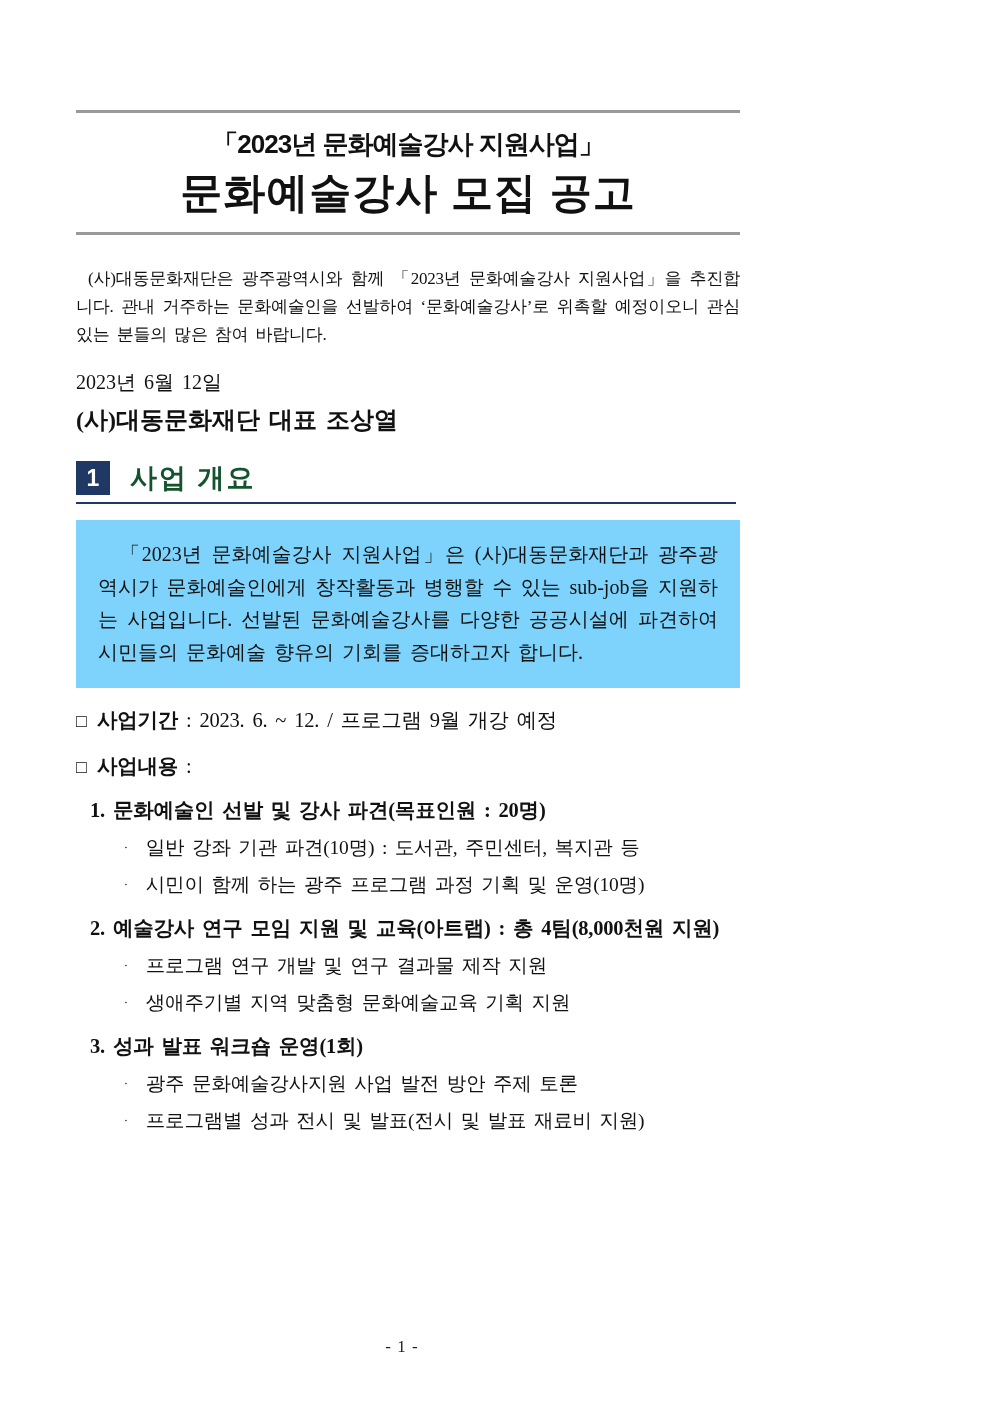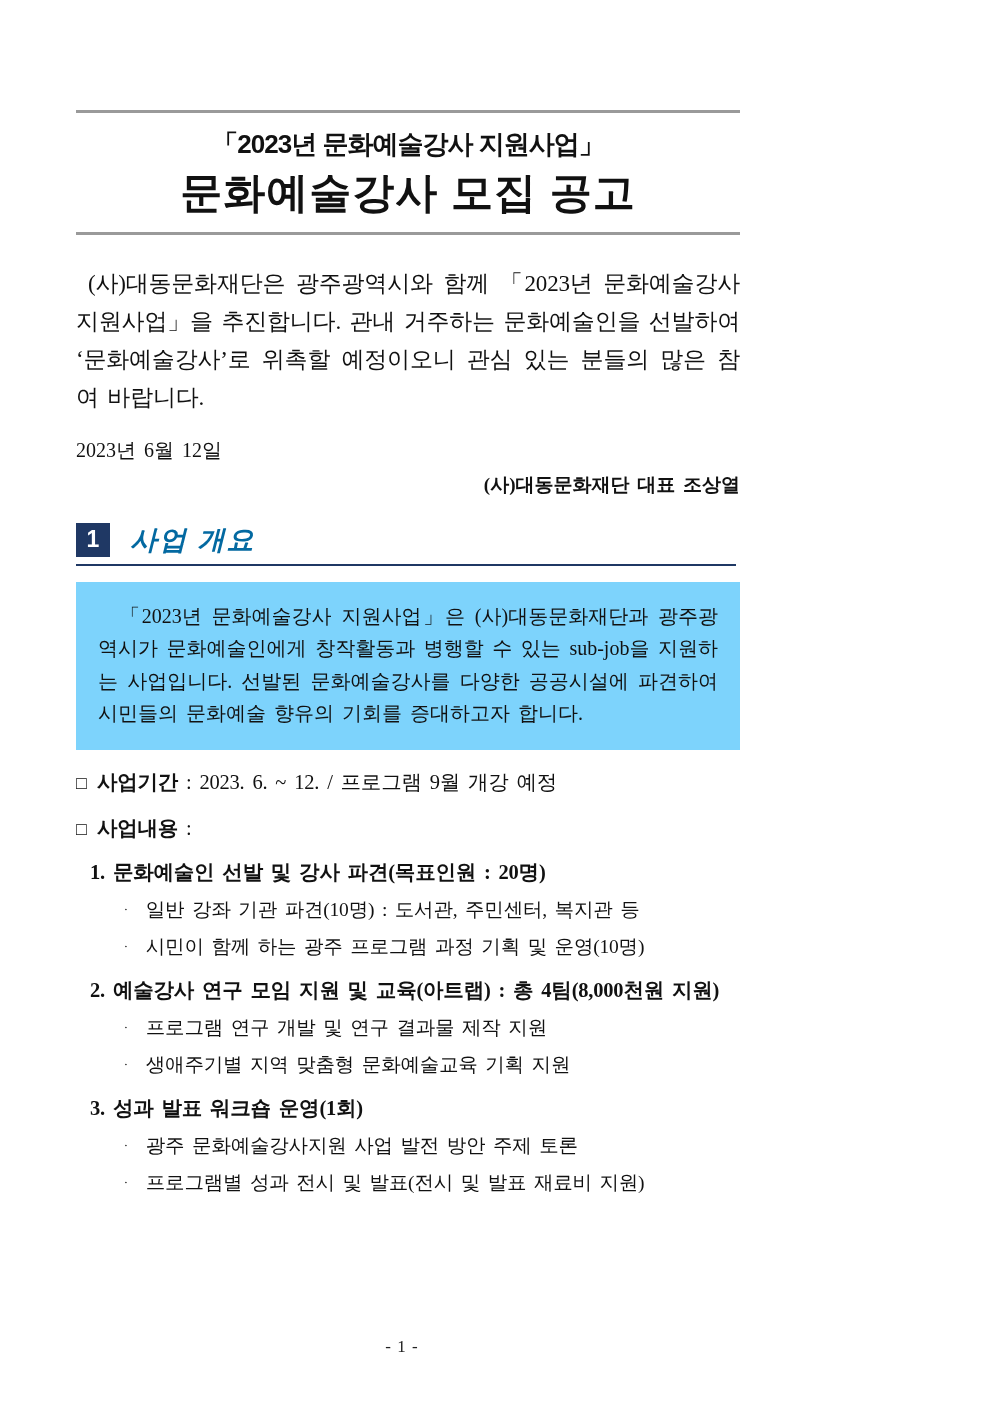--- a/index.html
+++ b/index.html
@@ -43,38 +43,38 @@
     font-size: 42px;
     letter-spacing: 1px;
     color: #111;
     line-height: 1.1;
     text-align: center;
   }
 
   
   .intro {
     margin-top: 30px;
-    font-size: 23px;
+    font-size: 17px;
     line-height: 1.65;
     text-align: justify;
     text-justify: inter-ideograph;
     letter-spacing: -0.2px;
     word-spacing: 3px;
     text-indent: 12px;
   }
 
   .date-line {
     margin-top: 20px;
     font-size: 20px;
     word-spacing: 3px;
   }
   .signer-line {
     margin-top: 8px;
-    text-align: right;
-    font-size: 19px;
+    text-align: left;
+    font-size: 24px;
     font-weight: bold;
     word-spacing: 3px;
   }
 
   
   .section-head {
     margin-top: 24px;
     display: flex;
     align-items: center;
     border-bottom: 2px solid #1f3864;
@@ -92,23 +92,22 @@
     display: flex;
     align-items: center;
     justify-content: center;
     flex: none;
   }
   .section-title {
     margin-left: 20px;
     font-family: "Liberation Sans", "DejaVu Sans", sans-serif;
     font-weight: bold;
     font-size: 27px;
-    color: #0369a1;
+    color: #14532d;
     letter-spacing: 2px;
-    font-style: italic;
   }
 
   
   .gray-box {
     margin-top: 16px;
     background: #7dd3fc;
     padding: 18px 22px 20px 22px;
     font-size: 20px;
     line-height: 1.62;
     text-align: justify;

